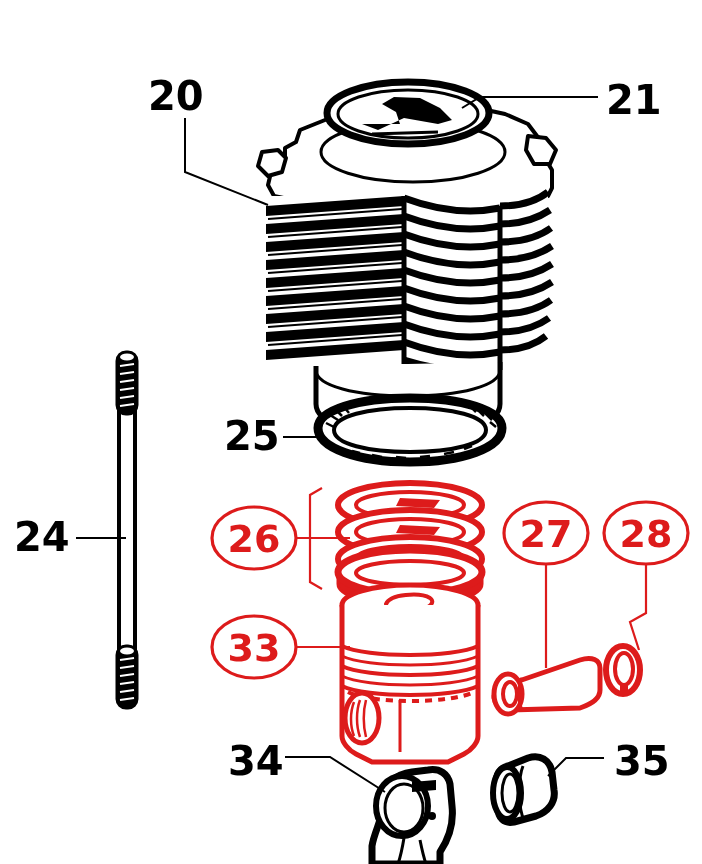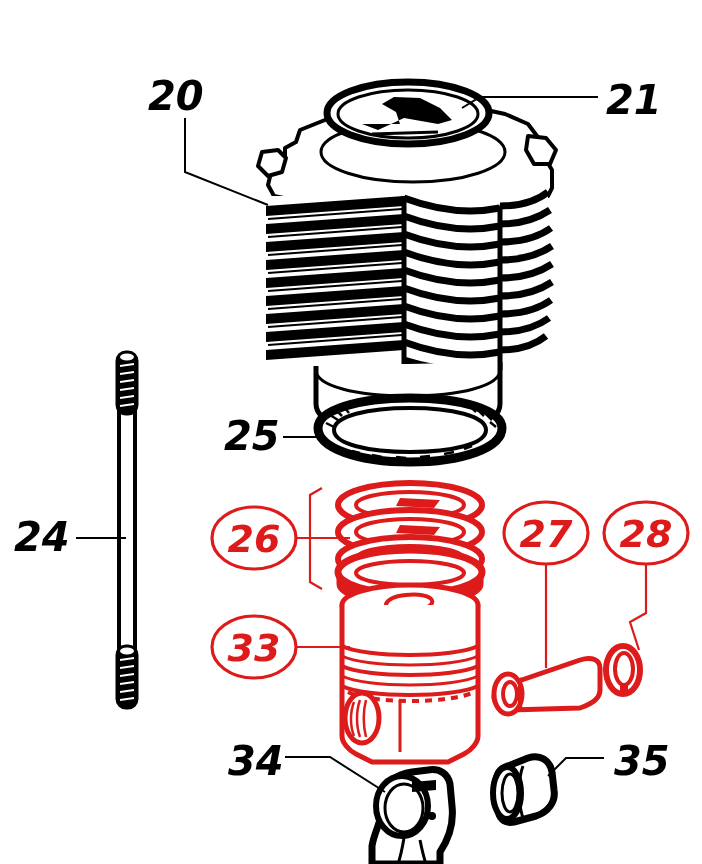--- a/index.html
+++ b/index.html
@@ -9,21 +9,20 @@
   }
   body {
     font-family: "Liberation Sans", sans-serif;
   }
   #diagram-root {
     position: relative;
     width: 702px;
     height: 864px;
     background: #ffffff;
     overflow: hidden;
-    font-style: italic;
   }
   #parts-svg {
     position: absolute;
     top: 0;
     left: 0;
     width: 702px;
     height: 864px;
     display: block;
   }
   .callout-num-black {

